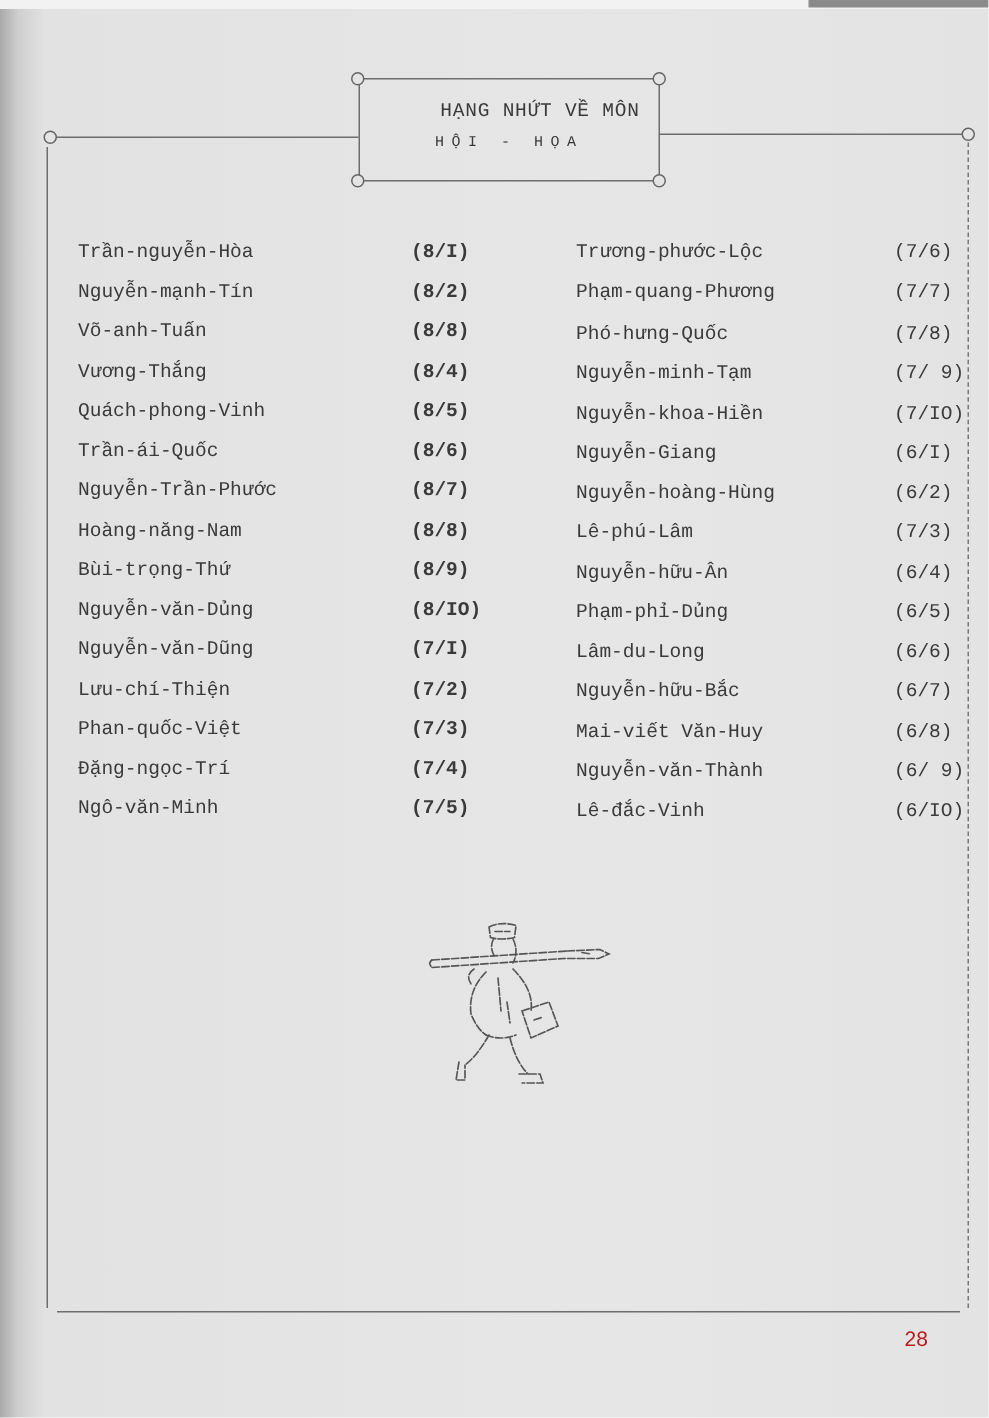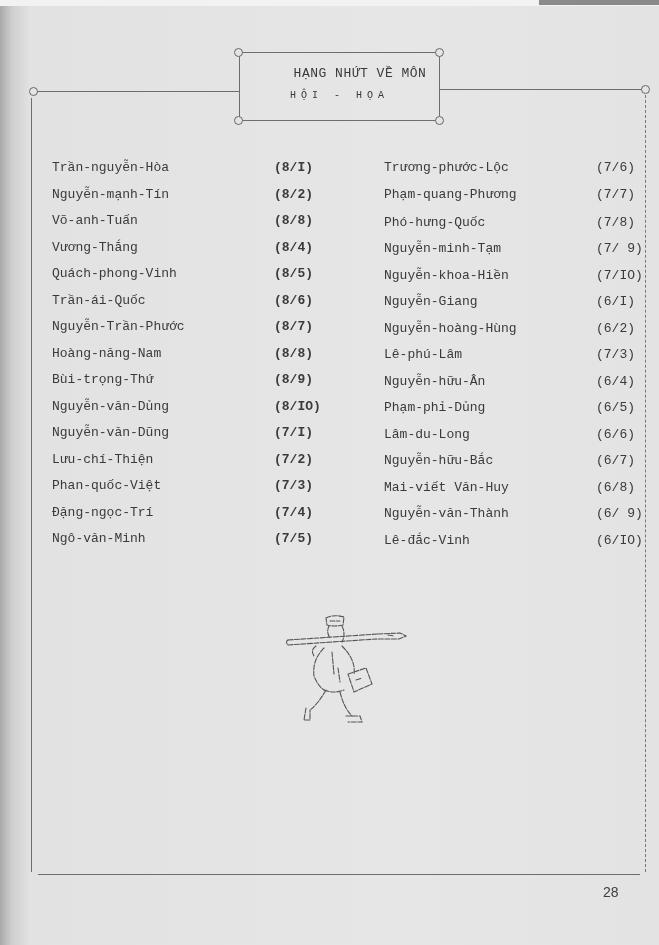--- a/index.html
+++ b/index.html
@@ -18,21 +18,21 @@
   .title-1 { position:absolute; left:0; right:0; top:14px; font-size:13px; letter-spacing:0.5px;padding-left:41px; }
   .title-2 { position:absolute; left:0; right:0; top:38px; font-size:10px; letter-spacing:5px; }
   .col { position:absolute; top:160px; }
   .row { position:relative; height:26.5px; font-size:13px; white-space:nowrap; }
   .row .name { position:absolute; left:0; top:0; }
   .row .grade { position:absolute; top:0; }
   .col-left { left:52px; width:300px; }
   .col-left .grade { left:222px;font-weight:bold; }
   .col-right { left:384px; width:270px; }
   .col-right .grade { left:212px; }
-  .page-number { position:absolute; left:603px; top:884px; font-family:"Liberation Sans", sans-serif; font-size:14px; color:#404040; }
+  .page-number { position:absolute; left:603px; top:884px; font-family:"Liberation Sans", sans-serif; font-size:14px; color:#b91c1c; }
   .illustration { position:absolute; left:280px; top:612px; width:140px; height:120px; }
 </style>
 </head>
 <body>
 
 <div class="topstrip"></div>
 <div class="topstrip-dark"></div>
 
 <div>
   <div class="line" style="left:36px;top:91px;width:203px;height:1px;"></div>

